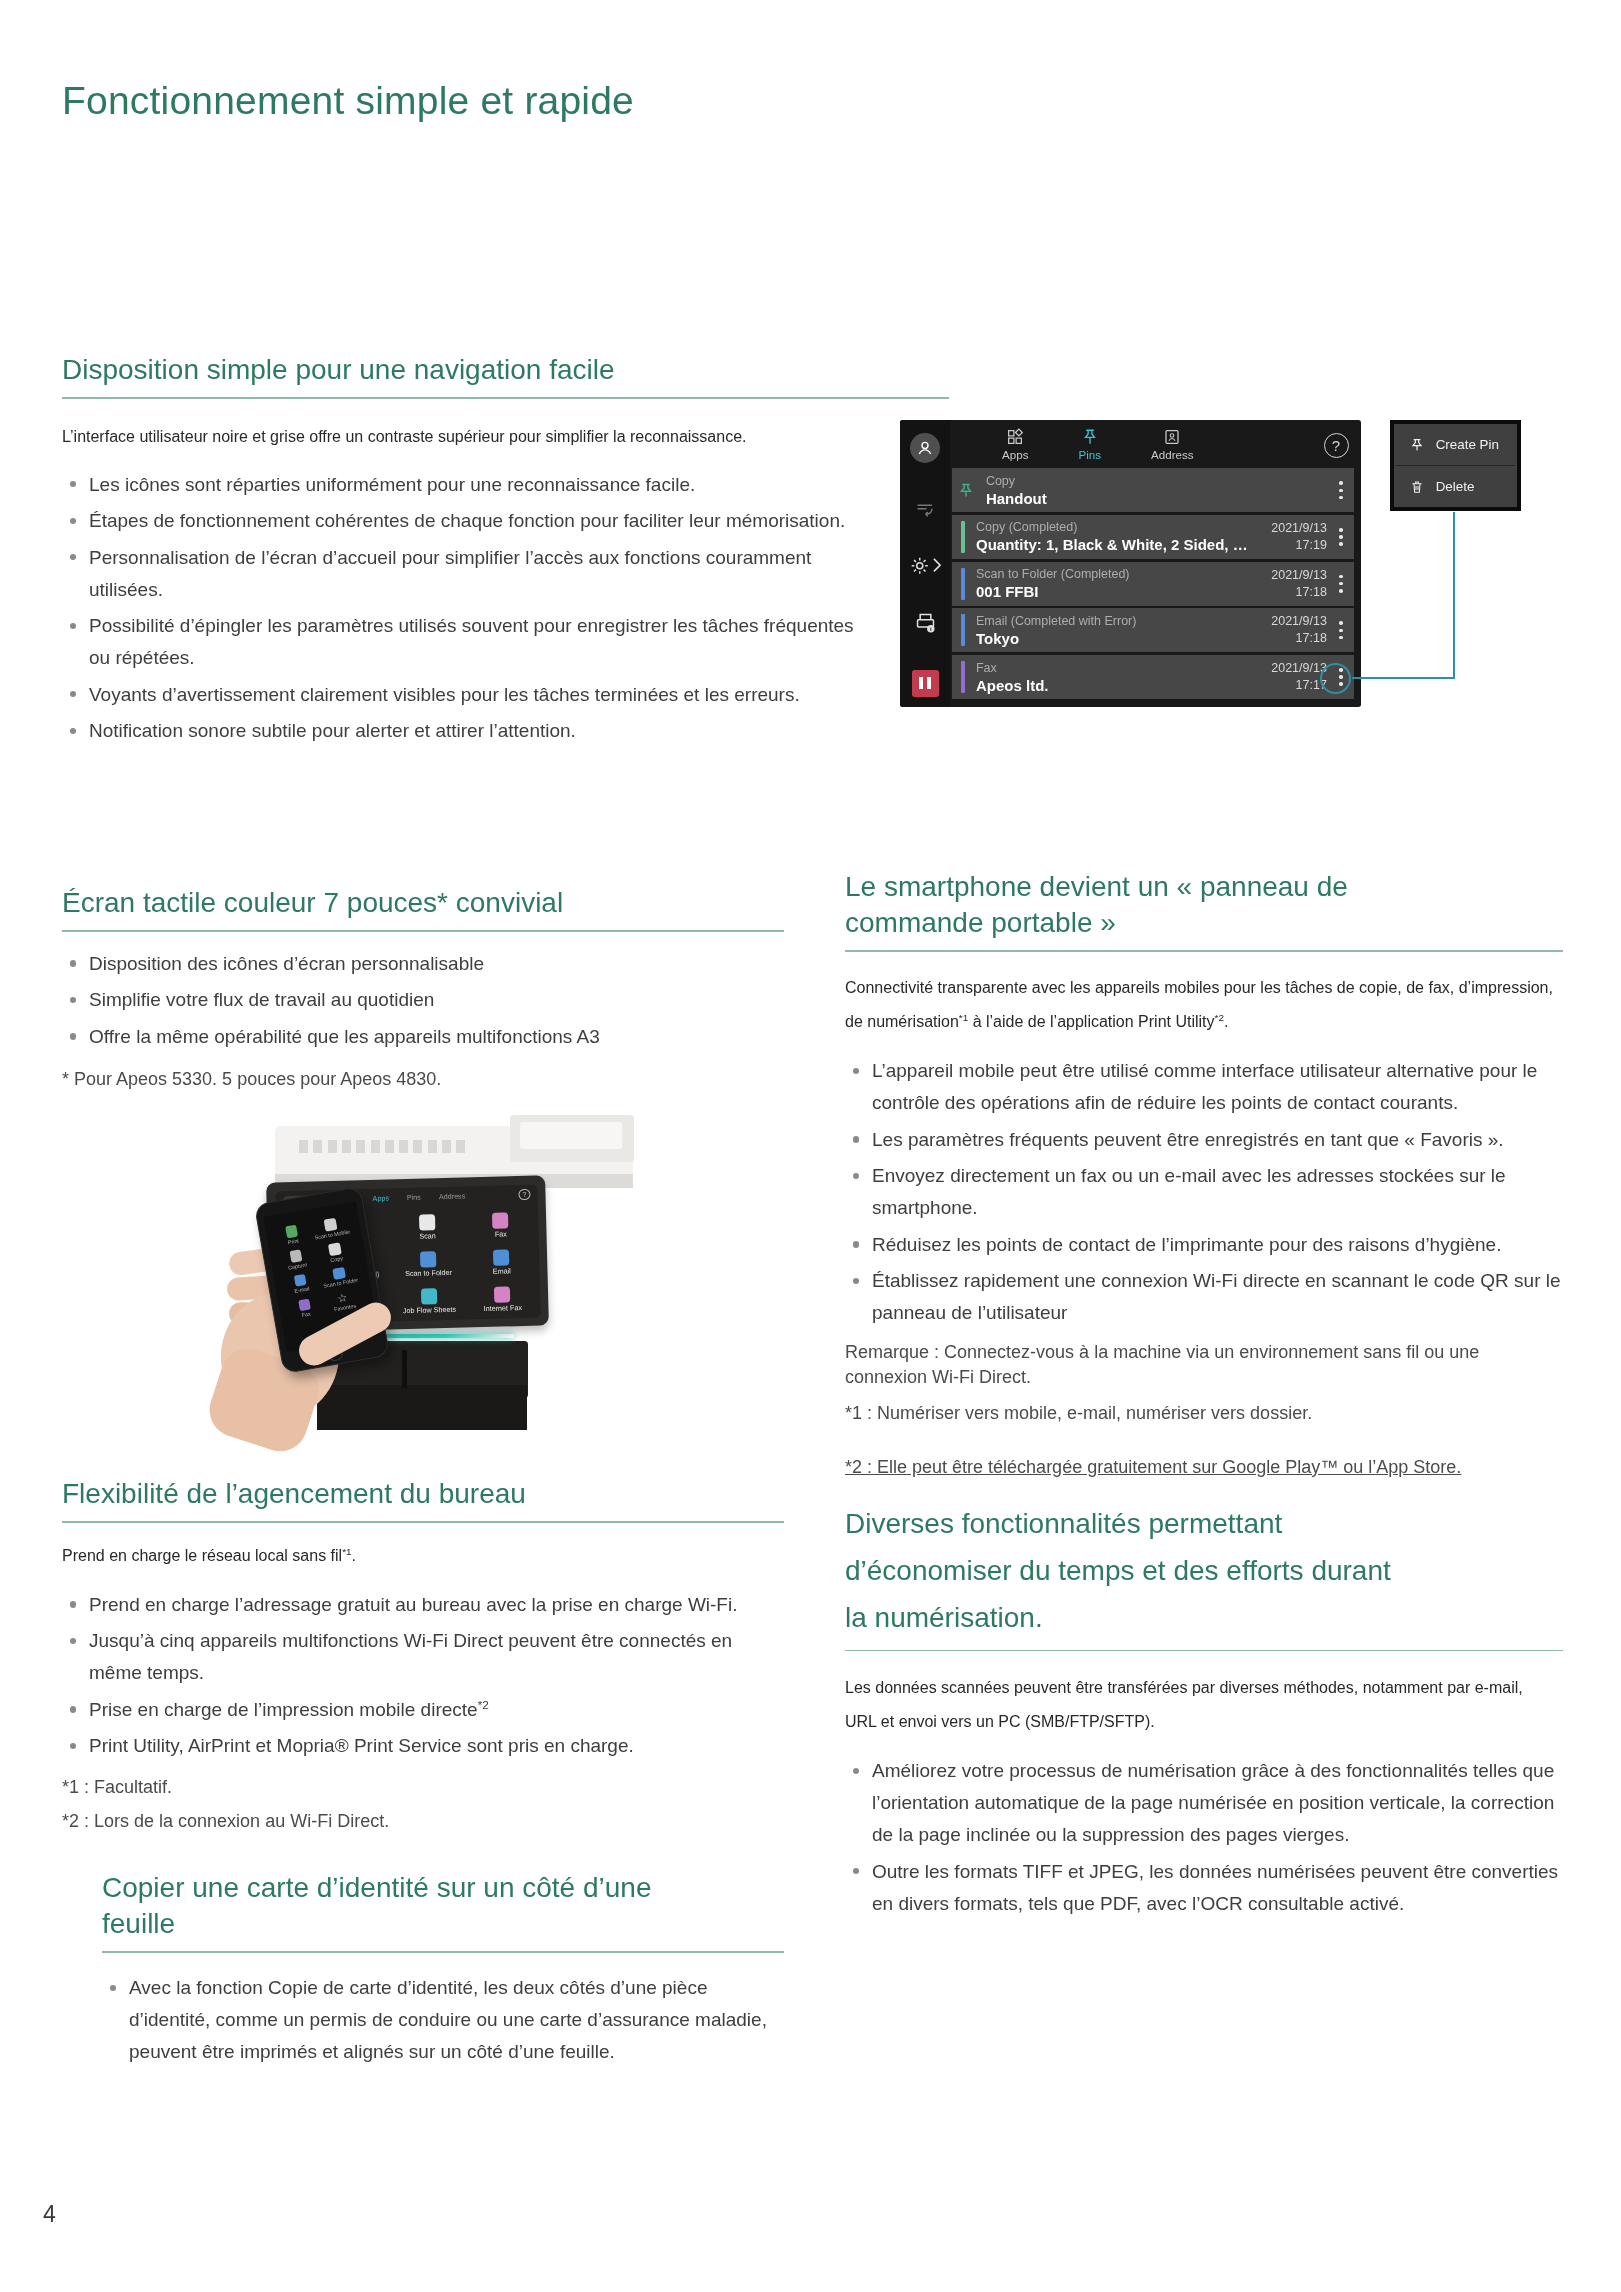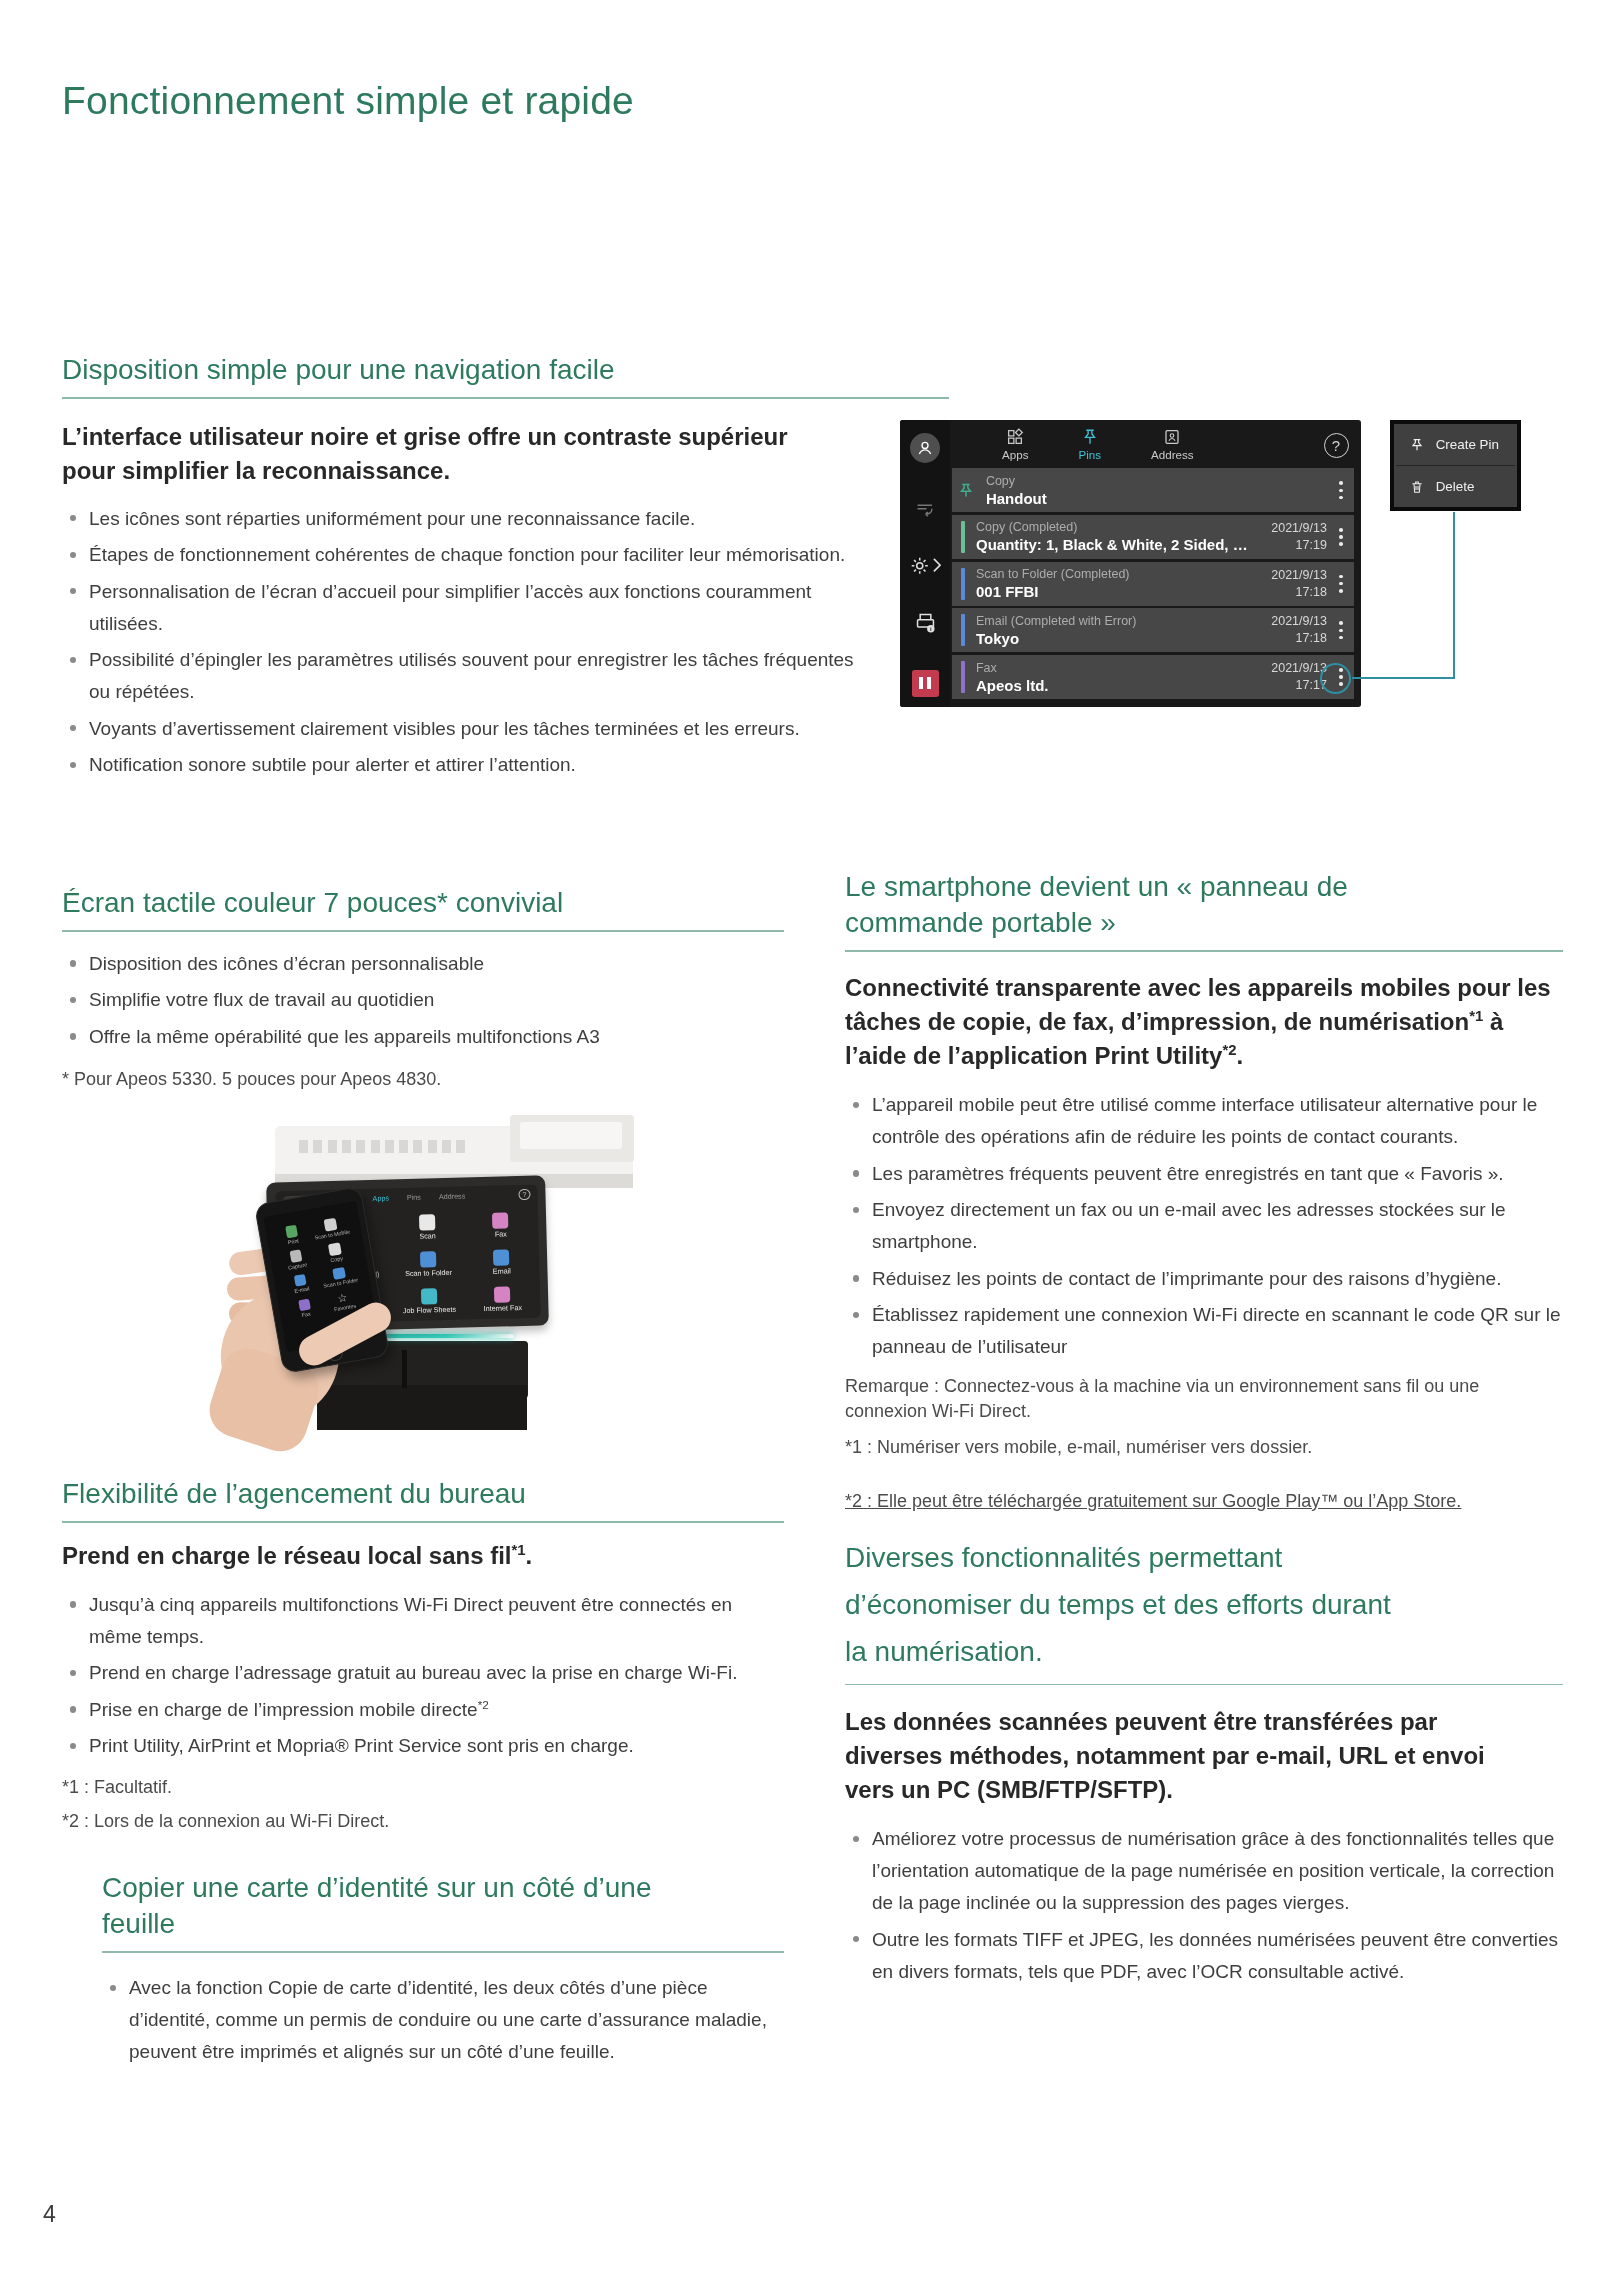--- a/index.html
+++ b/index.html
@@ -5,21 +5,21 @@
   html,body{margin:0;padding:0;background:#ffffff;}
   body{width:1622px;height:2293px;position:relative;overflow:hidden;
        font-family:"Liberation Sans","DejaVu Sans",sans-serif;color:#3e3e3e;}
   .page{position:absolute;inset:0;}
 
   
   h1.doc-title{position:absolute;left:62px;top:79px;margin:0;
     font-size:39px;font-weight:400;color:#2e7a5e;letter-spacing:0.2px;}
   h2.sec{margin:0;font-size:28px;font-weight:400;color:#2e7a5e;line-height:36px;}
   .rule{height:1.8px;background:#8fb9a8;margin-top:9px;}
-  p.lead{margin:0;font-size:24px;line-height:34px;font-weight:700;color:#282828;}
+  p.lead{margin:0;font-size:16px;line-height:34px;font-weight:400;color:#282828;}
   ul.bul{list-style:none;margin:0;padding:0;}
   ul.bul li{position:relative;padding-left:27px;font-size:19px;line-height:32px;
     color:#3e3e3e;margin-bottom:4.5px;}
   ul.bul li::before{content:"";position:absolute;left:8px;top:12.5px;width:6.3px;height:6.3px;
     border-radius:50%;background:#8a8a8a;}
   .fn{font-size:18px;line-height:25px;color:#4b4b4b;margin:0;}
   .sup{vertical-align:super;font-size:0.62em;line-height:0;}
   .pagenum{position:absolute;left:43px;top:2201px;font-size:23px;color:#3a3a3a;}
 
   
@@ -456,22 +456,22 @@
         </div>
         <div class="ph-finger" style="left:54px;top:204px;width:100px;height:30px;border-radius:15px;background:#eccab3;transform:rotate(-28deg);z-index:7;"></div>
       </div>
     </section>
 
     <section class="mt-sec">
       <h2 class="sec">Flexibilité de l’agencement du bureau</h2>
       <div class="rule"></div>
       <p class="lead" style="margin-top:16px;"><span>Prend en charge le réseau local sans fil</span><span class="sup">*1</span><span>.</span></p>
       <ul class="bul">
+        <li>Prend en charge l’adressage gratuit au bureau avec la prise en charge Wi-Fi.</li>
         <li>Jusqu’à cinq appareils multifonctions Wi-Fi Direct peuvent être connectés en même temps.</li>
-        <li>Prend en charge l’adressage gratuit au bureau avec la prise en charge Wi-Fi.</li>
         <li><span>Prise en charge de l’impression mobile directe</span><span class="sup">*2</span></li>
         <li>Print Utility, AirPrint et Mopria® Print Service sont pris en charge.</li>
       </ul>
       <p class="fn" style="margin-top:12.5px;">*1 : Facultatif.</p>
       <p class="fn" style="margin-top:9px;">*2 : Lors de la connexion au Wi-Fi Direct.</p>
     </section>
 
     <section class="mt-sec sec-idcard" style="margin-top:36px;margin-left:40px;">
       <h2 class="sec">Copier une carte d’identité sur un côté d’une feuille</h2>
       <div class="rule"></div>

